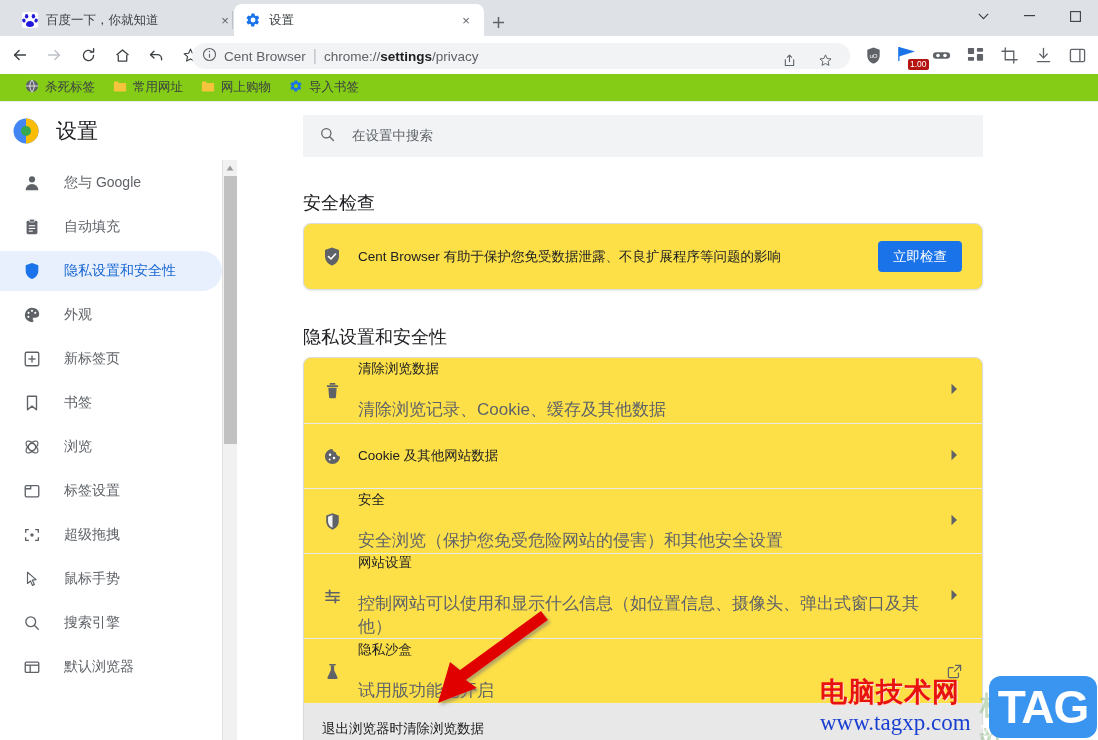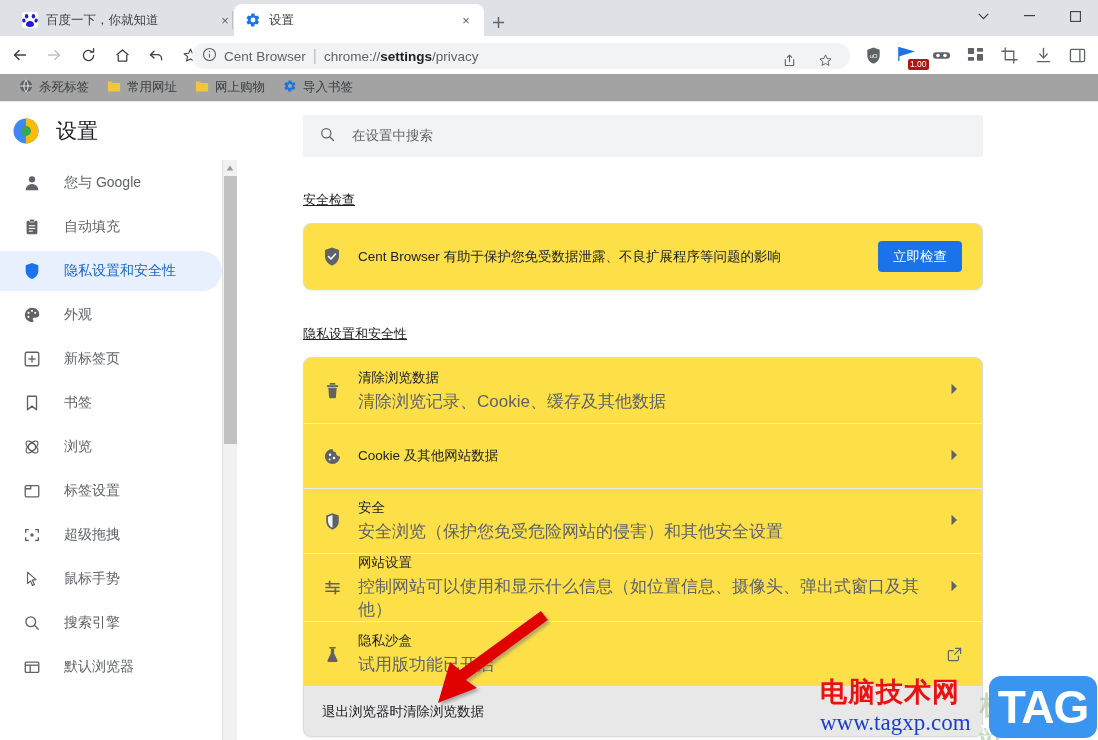--- a/index.html
+++ b/index.html
@@ -77,21 +77,21 @@
   }
   .badge-1 {
     position: absolute; left: 15px; bottom: -1px;
     background: #b31412; color: #fff; font-size: 8.5px; line-height: 11px;
     padding: 0 2px; border-radius: 2px; font-family: "Liberation Sans", sans-serif;
   }
 
   
   .bookmarks {
     position: absolute; left: 0; top: 74px; width: 1098px; height: 28px;
-    background: #a3a3a3; display: flex; align-items: center; padding-left: 12px; gap: 4px;
+    background: #84cc16; display: flex; align-items: center; padding-left: 18px; gap: 4px;
     border-bottom: 1px solid #e8eaed;
   }
   .bm {
     display: flex; align-items: center; gap: 6px; padding: 3px 7px;
     border-radius: 4px; font-size: 12.5px; color: #3c4043; white-space: nowrap;
   }
 
   
   .page {
     position: absolute; left: 0; top: 103px; width: 1098px; height: 637px;
@@ -136,21 +136,21 @@
     background: #ffffff; overflow: hidden;
   }
   .searchbar {
     position: absolute; left: 65px; top: 12px; width: 680px; height: 42px;
     background: #f1f3f4; border-radius: 0;
     display: flex; align-items: center; gap: 16px; padding-left: 16px;
   }
   .search-ph { font-size: 13.5px; color: #5f6368; }
 
   .section-title {
-    font-size: 13px; color: #202124; font-weight: 400; text-decoration: underline;
+    font-size: 18px; color: #202124; font-weight: 400;
   }
   .card {
     background: #fde047; border: 1px solid #dadce0; border-radius: 8px;
     box-shadow: 0 1px 2px rgba(60,64,67,0.10);
     overflow: hidden;
   }
   .safety-row {
     display: flex; align-items: center; height: 65px; padding: 0 20px 0 18px; gap: 16px;
   }
   .safety-text { flex: 1; font-size: 13.5px; color: #202124; }
@@ -160,21 +160,21 @@
     cursor: pointer; white-space: nowrap;
   }
 
   .list-row {
     display: flex; align-items: center; min-height: 65px;
     padding: 0 18px 0 18px; gap: 16px;
     border-top: 1px solid #e8eaed;
   }
   .list-row.first { border-top: none; }
   .row-icon { width: 20px; height: 20px; flex: none; display: flex; align-items: center; justify-content: center; color: #5f6368; }
-  .row-body { flex: 1; display: flex; flex-direction: column; gap: 3px; }
+  .row-body { flex: 1; display: flex; flex-direction: column; gap: 20px; }
   .row-title { font-size: 13.5px; color: #202124; }
   .row-sub { font-size: 17px; color: #5f6368; }
   .row-arrow { width: 20px; flex: none; color: #5f6368; font-size: 12px; text-align: center; }
   .row-ext { width: 20px; flex: none; color: #5f6368; display: flex; align-items: center; justify-content: center; }
   .list-row.hovered { background: #e8e8e8; min-height: 50px; }
 
   
   .arrow-layer {
     position: absolute; left: 0; top: 0; width: 1098px; height: 740px;
     pointer-events: none;

